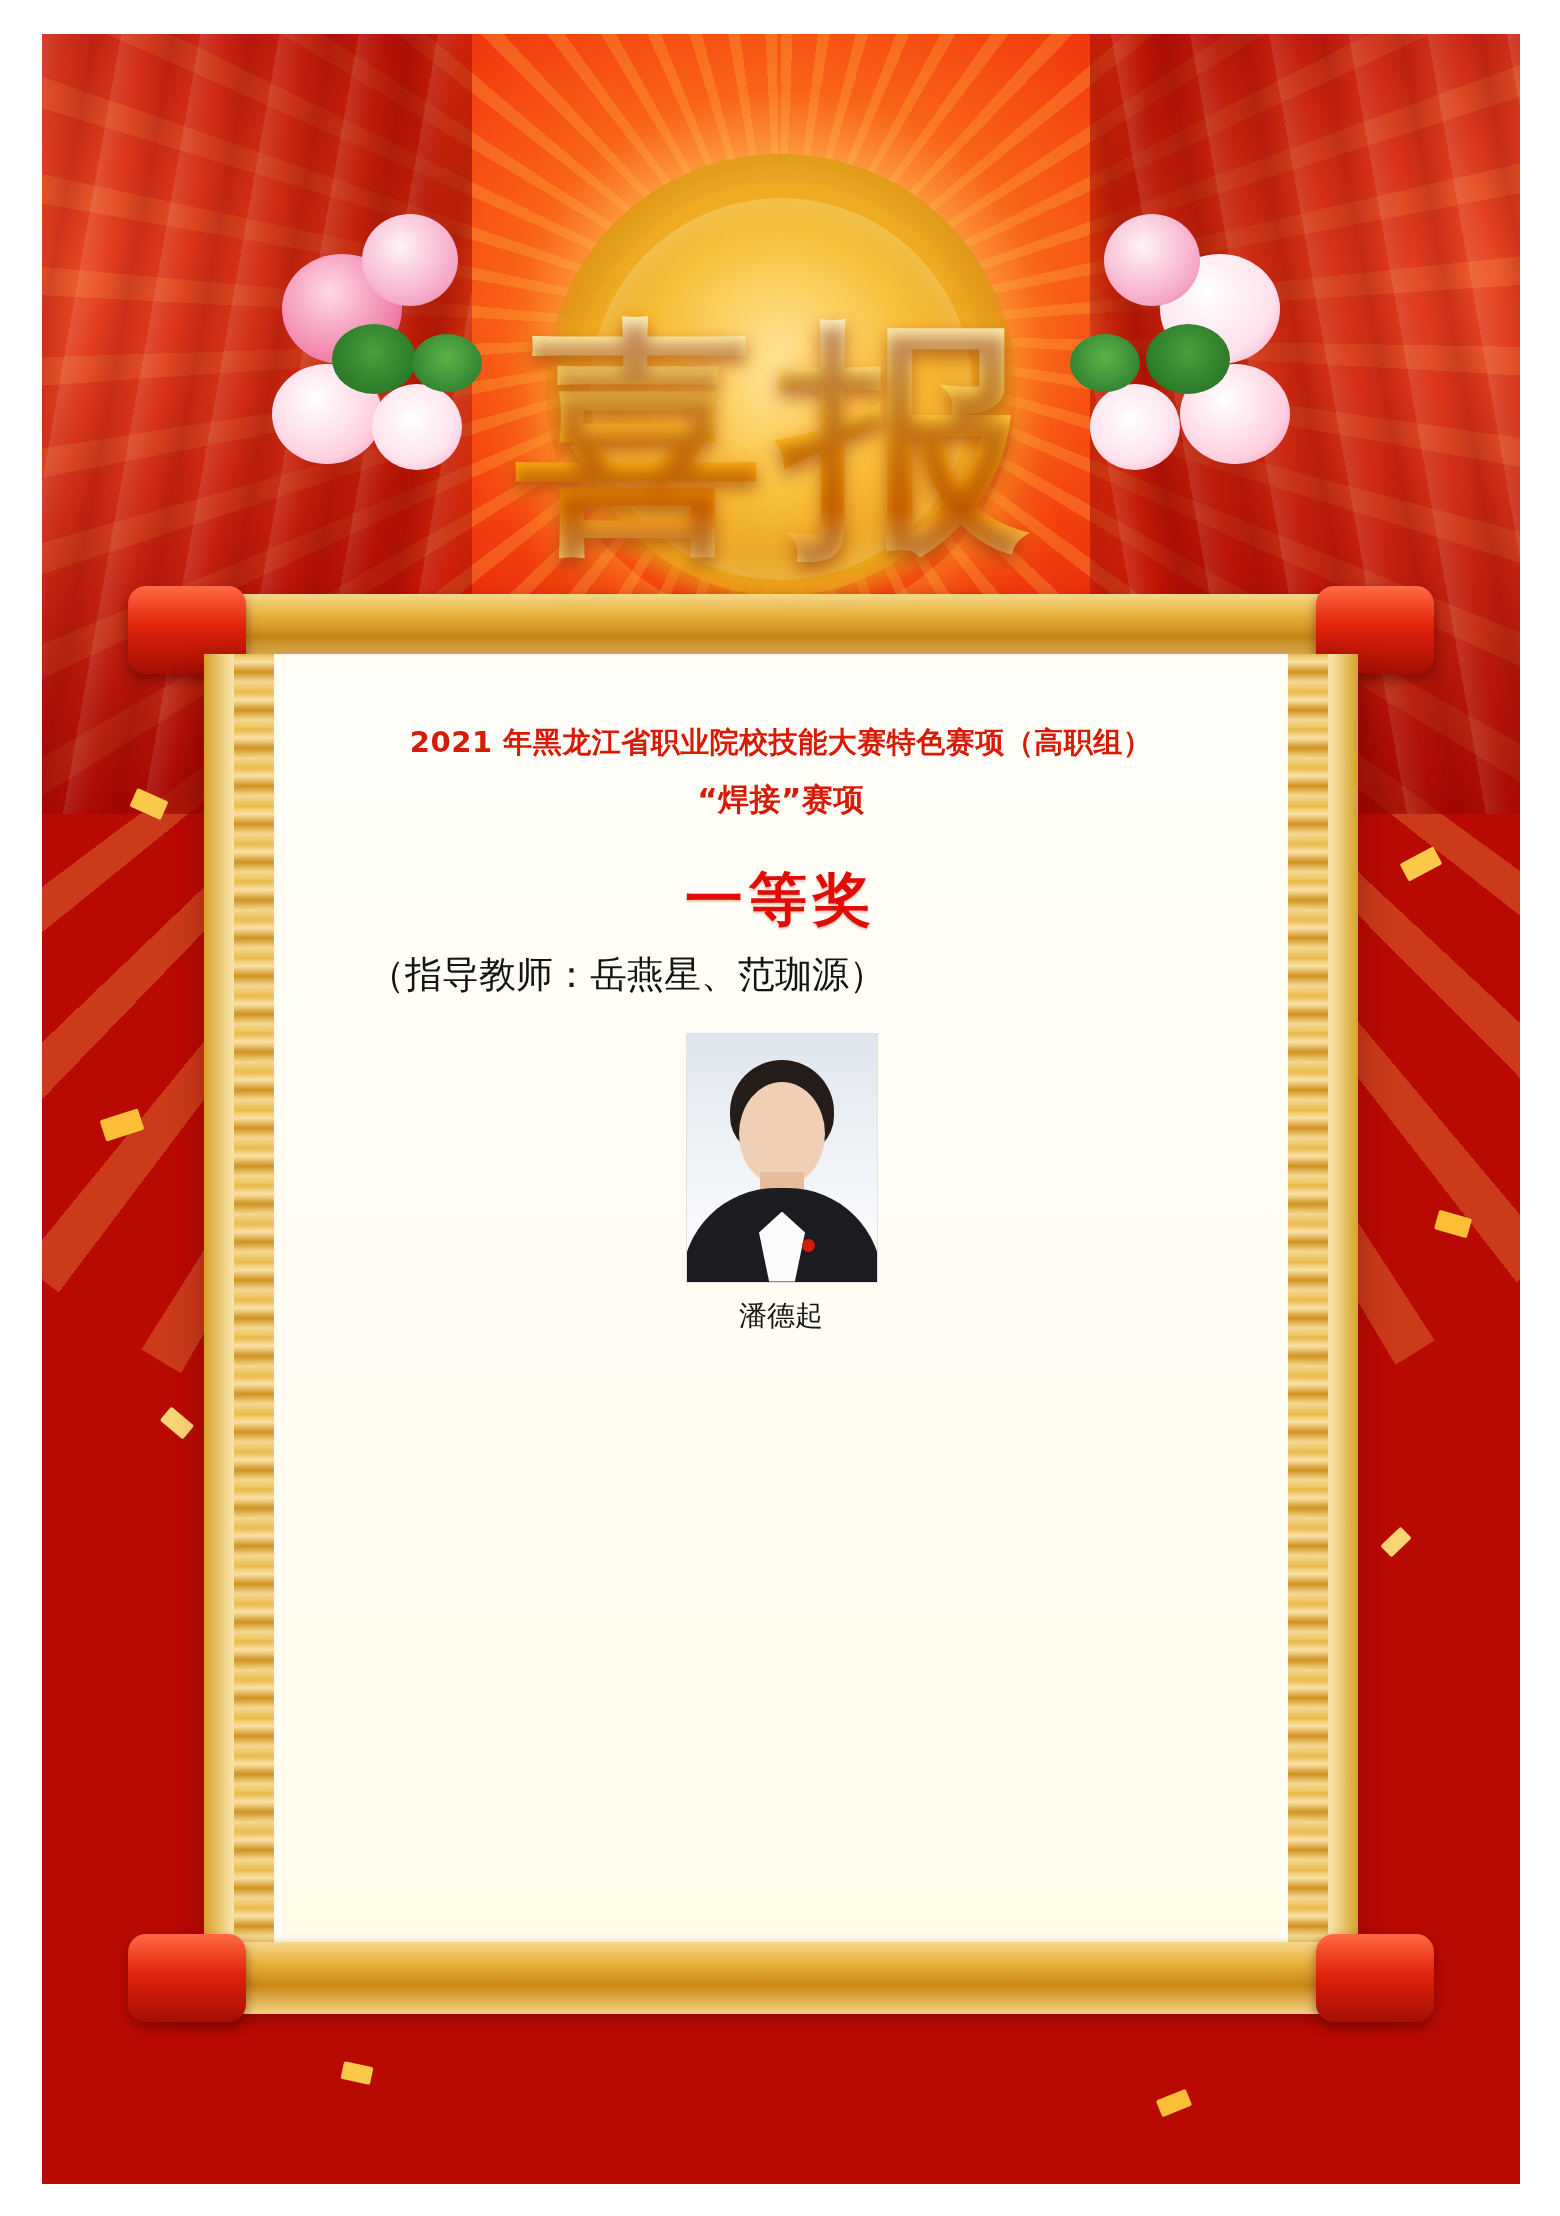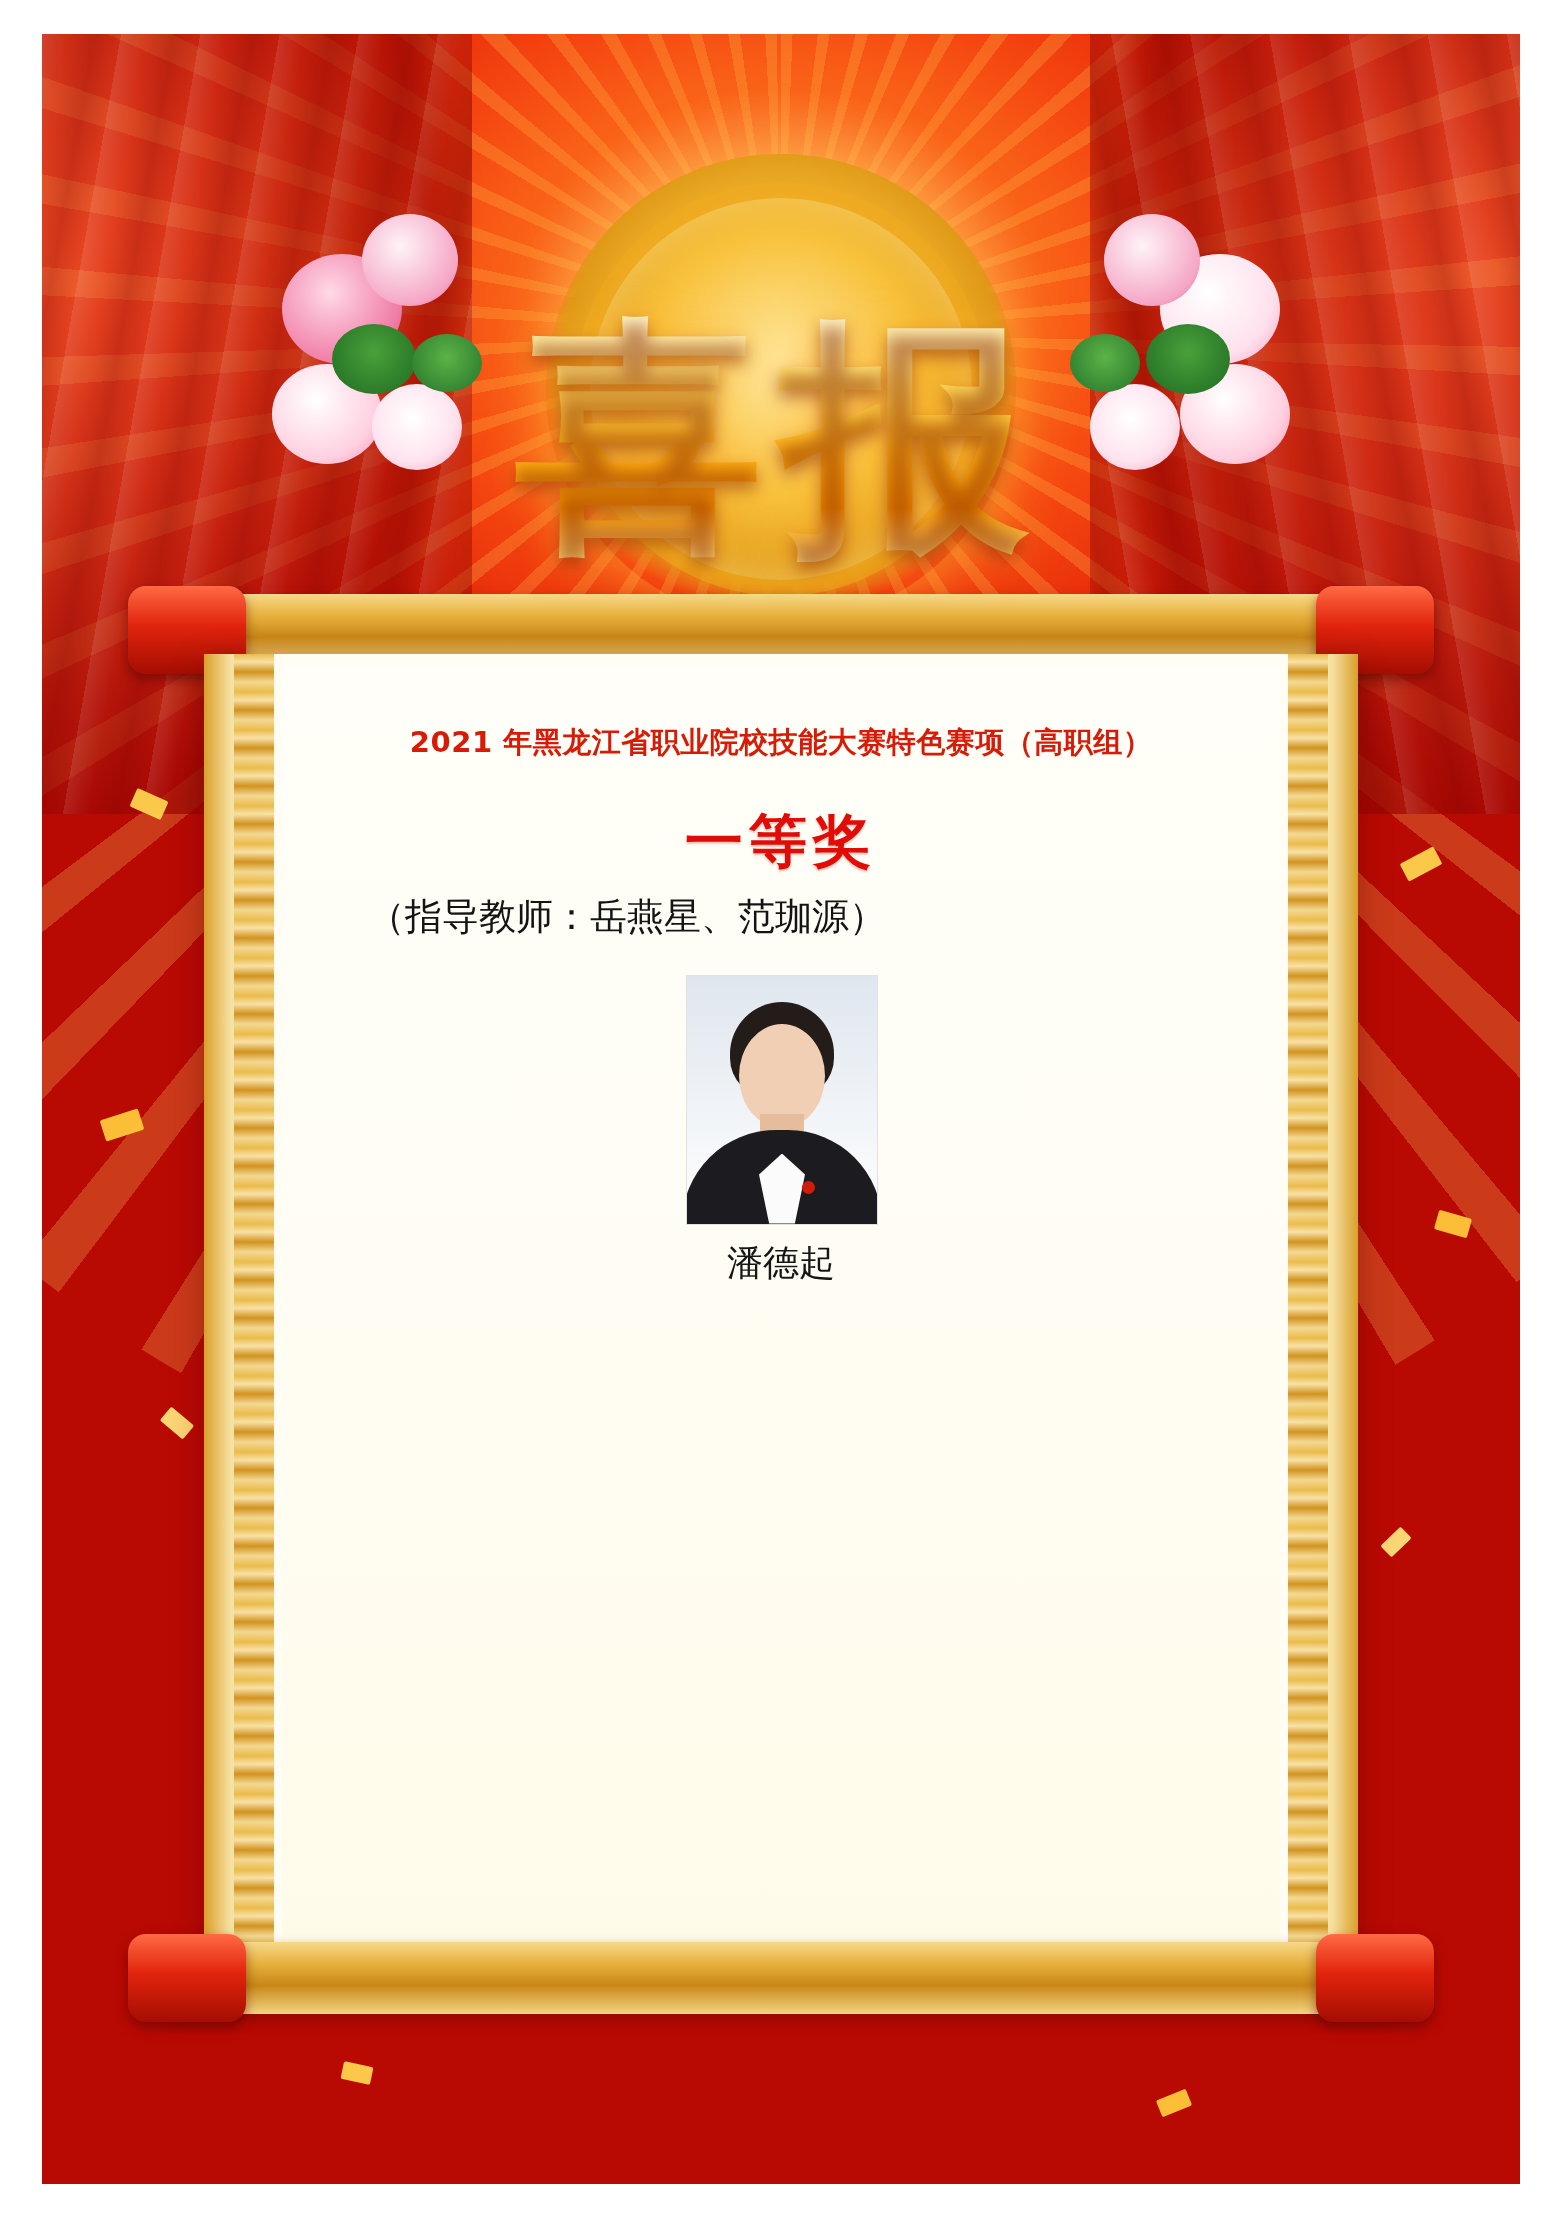--- a/index.html
+++ b/index.html
@@ -342,21 +342,21 @@
     left: 50%;
     bottom: 30px;
     margin-left: 20px;
     width: 13px;
     height: 13px;
     border-radius: 50%;
     background: #d01c0c;
   }
   .photo-name {
     margin-top: 14px;
-    font-size: 36px;
+    font-size: 28px;
     color: #161616;
   }
 
   
   .confetti {
     position: absolute;
     pointer-events: none;
     border-radius: 2px;
     opacity: 0.95;
   }
@@ -416,20 +416,21 @@
 
       <div class="scroll-body">
         <div class="edge-pattern l"></div>
         <div class="edge-pattern r"></div>
 
         <div class="scroll-inner">
           <div class="content">
 
             <div class="subtitle">
               <span>2021 年黑龙江省职业院校技能大赛特色赛项（高职组）</span>
+              <span class="line2">“焊接”赛项</span>
             </div>
 
             <div class="award">一等奖</div>
 
 
             <div class="teachers">（指导教师：岳燕星、范珈源）</div>
 
             <div class="photos">
               <div class="photo-card">
                 <div class="photo suit">

